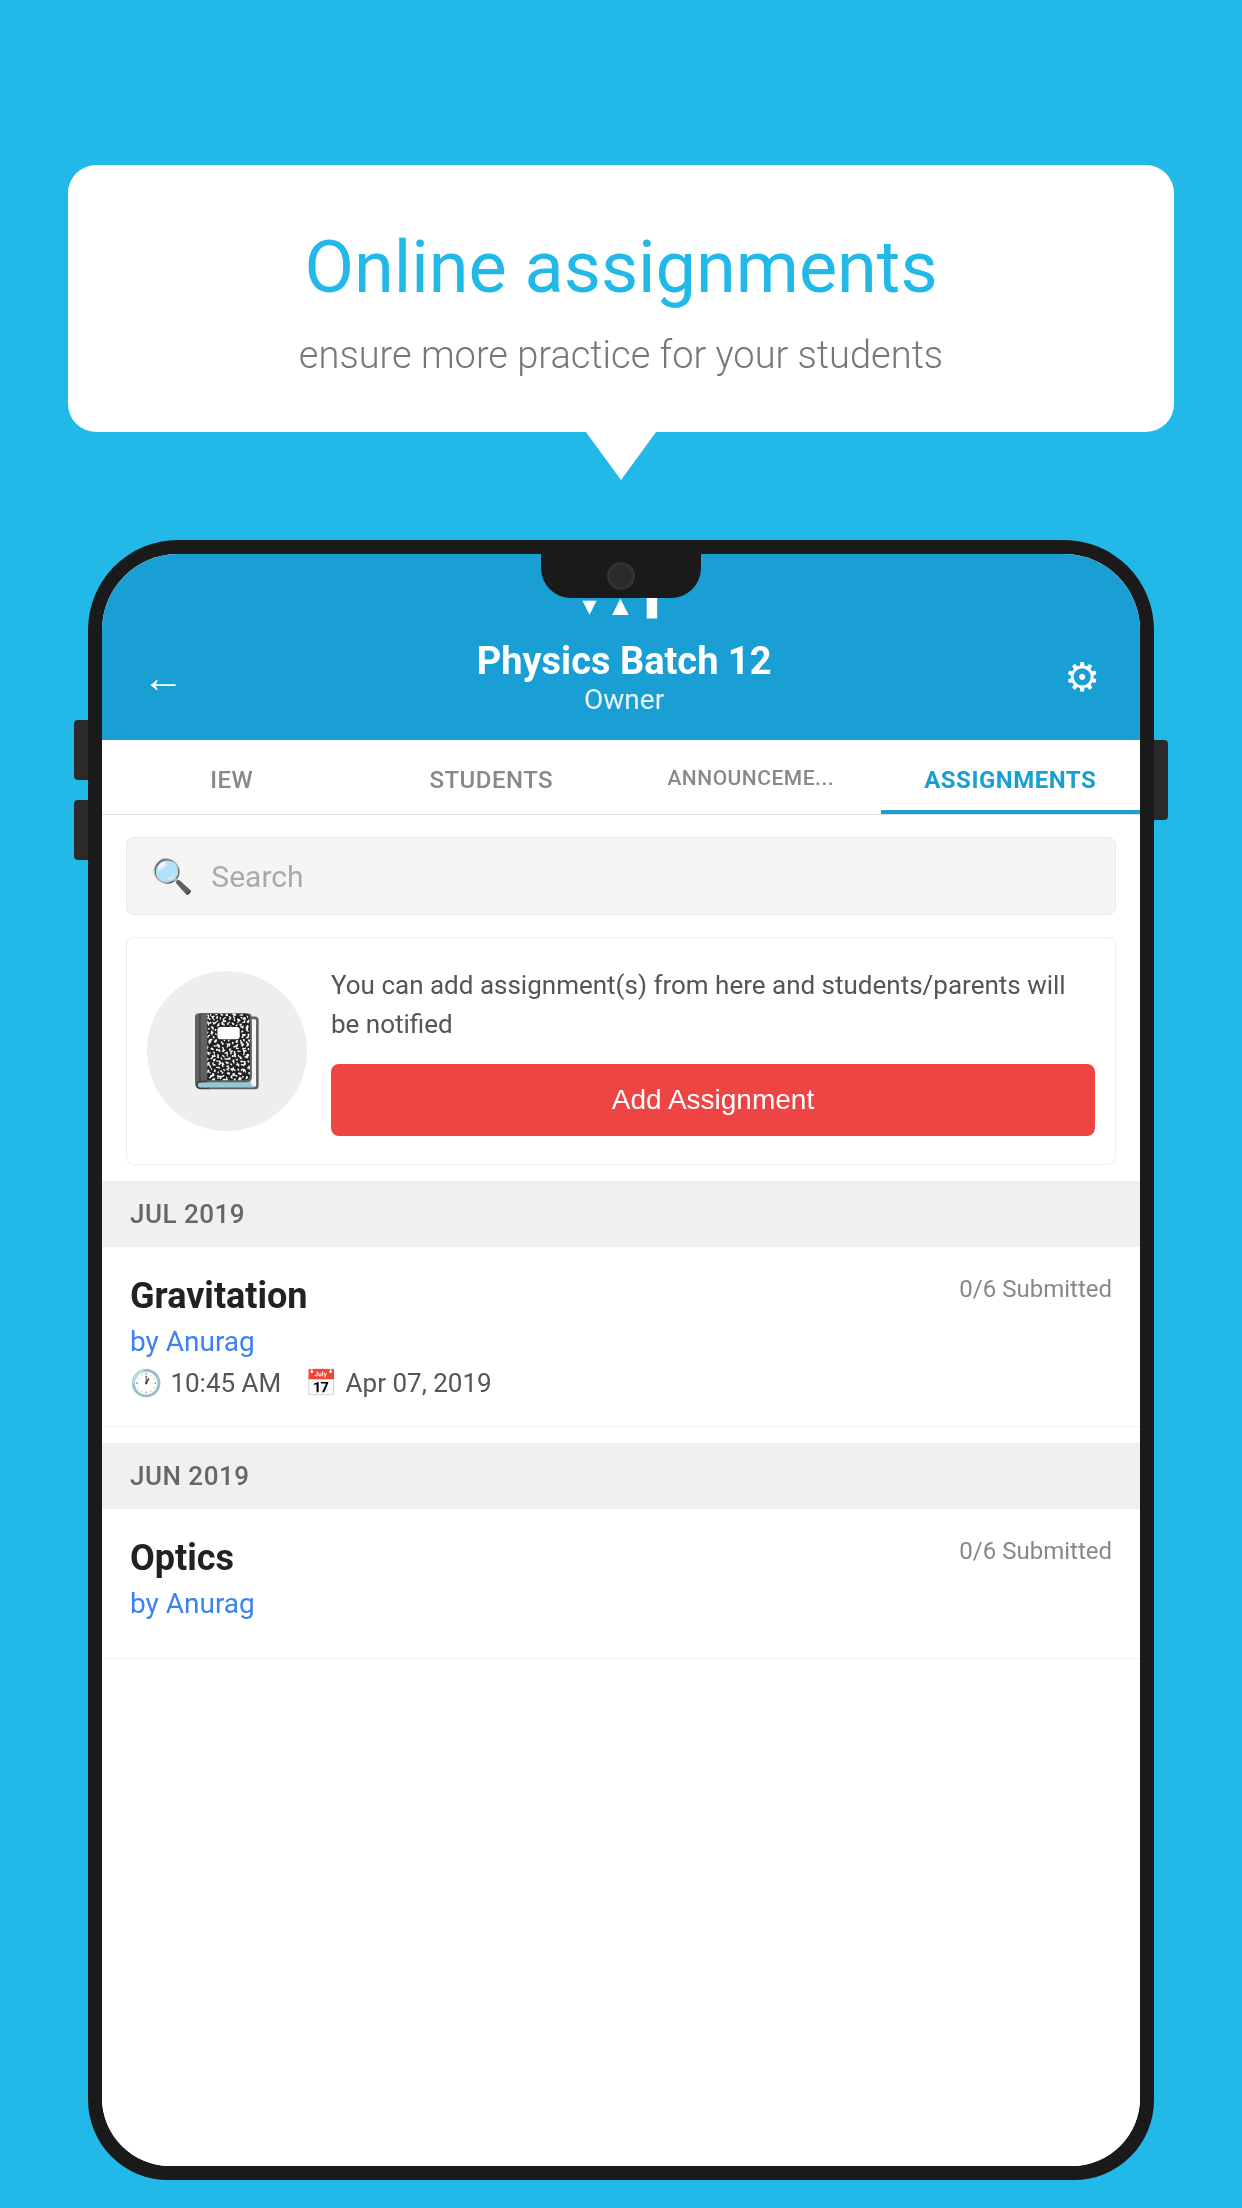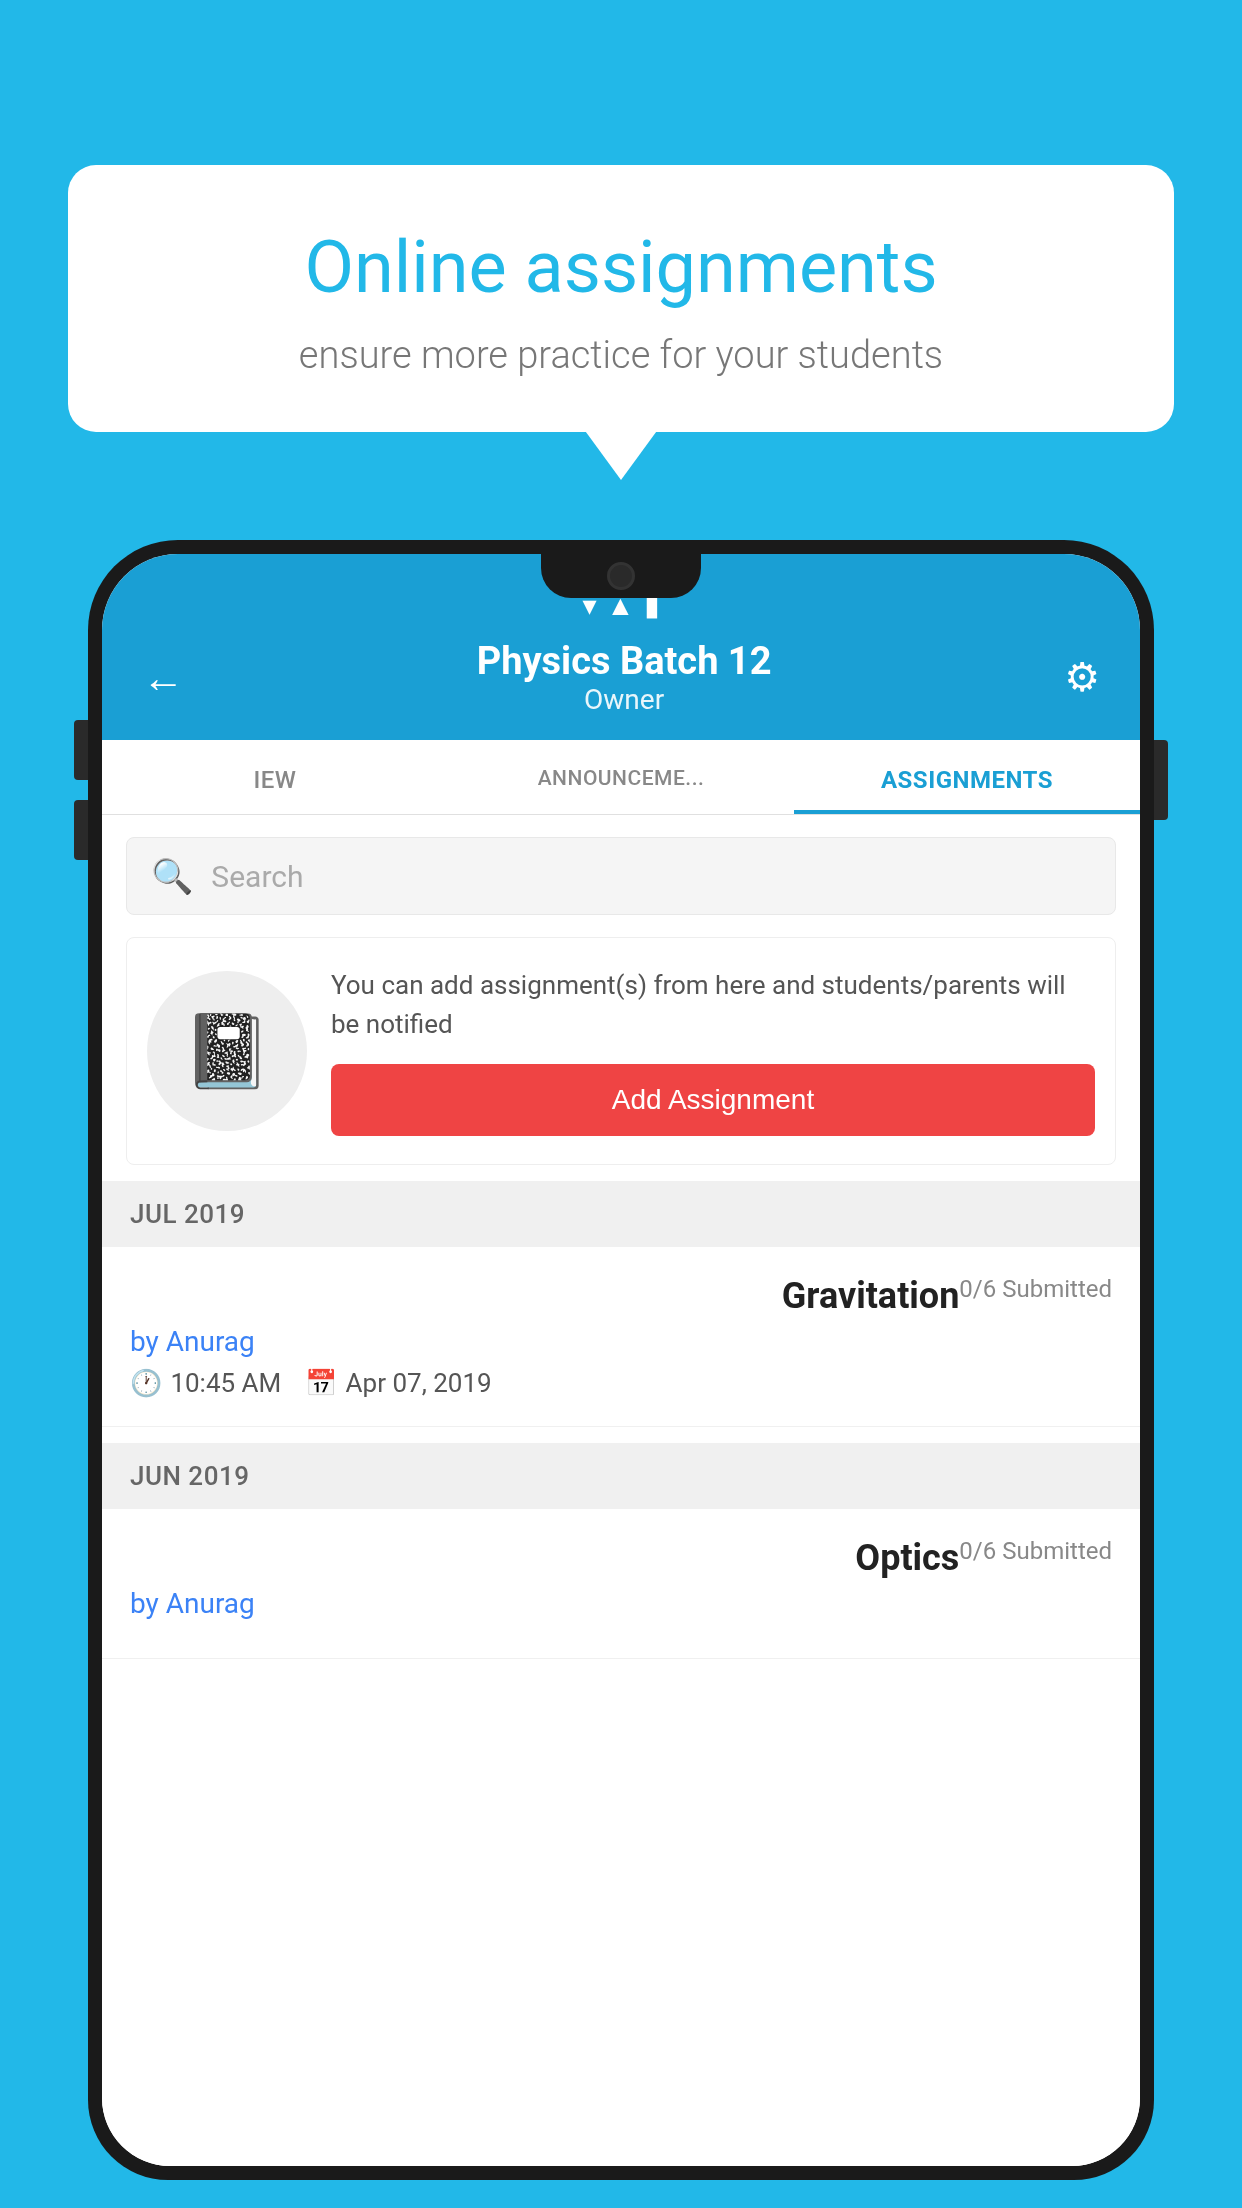--- a/index.html
+++ b/index.html
@@ -303,23 +303,24 @@
 
     
     .assignment-item {
       padding: 28px 28px;
       border-bottom: 1px solid #f0f0f0;
       background: white;
     }
 
     .assignment-row1 {
       display: flex;
-      justify-content: flex-end;
+      justify-content: space-between;
       align-items: flex-start;
       margin-bottom: 8px;
+      gap: 48px;
     }
 
     .assignment-name {
       font-size: 36px;
       font-weight: 700;
       color: #222;
     }
 
     .assignment-submitted {
       font-size: 24px;
@@ -404,20 +405,21 @@
         <span class="back-btn">←</span>
         <div class="header-title-area">
           <div class="header-title">Physics Batch 12</div>
           <div class="header-subtitle">Owner</div>
         </div>
         <span class="settings-btn">⚙</span>
       </div>
 
       <div class="tabs-row">
         <div class="tab-item">IEW</div>
+        <div class="tab-item">STUDENTS</div>
         <div class="tab-item" style="font-size:21px;">ANNOUNCEME...</div>
         <div class="tab-item active">ASSIGNMENTS</div>
       </div>
 
       <div class="content-area">
 
         <div class="search-bar">
           <span class="search-icon-wrap">🔍</span>
           <span class="search-placeholder">Search</span>
         </div>

